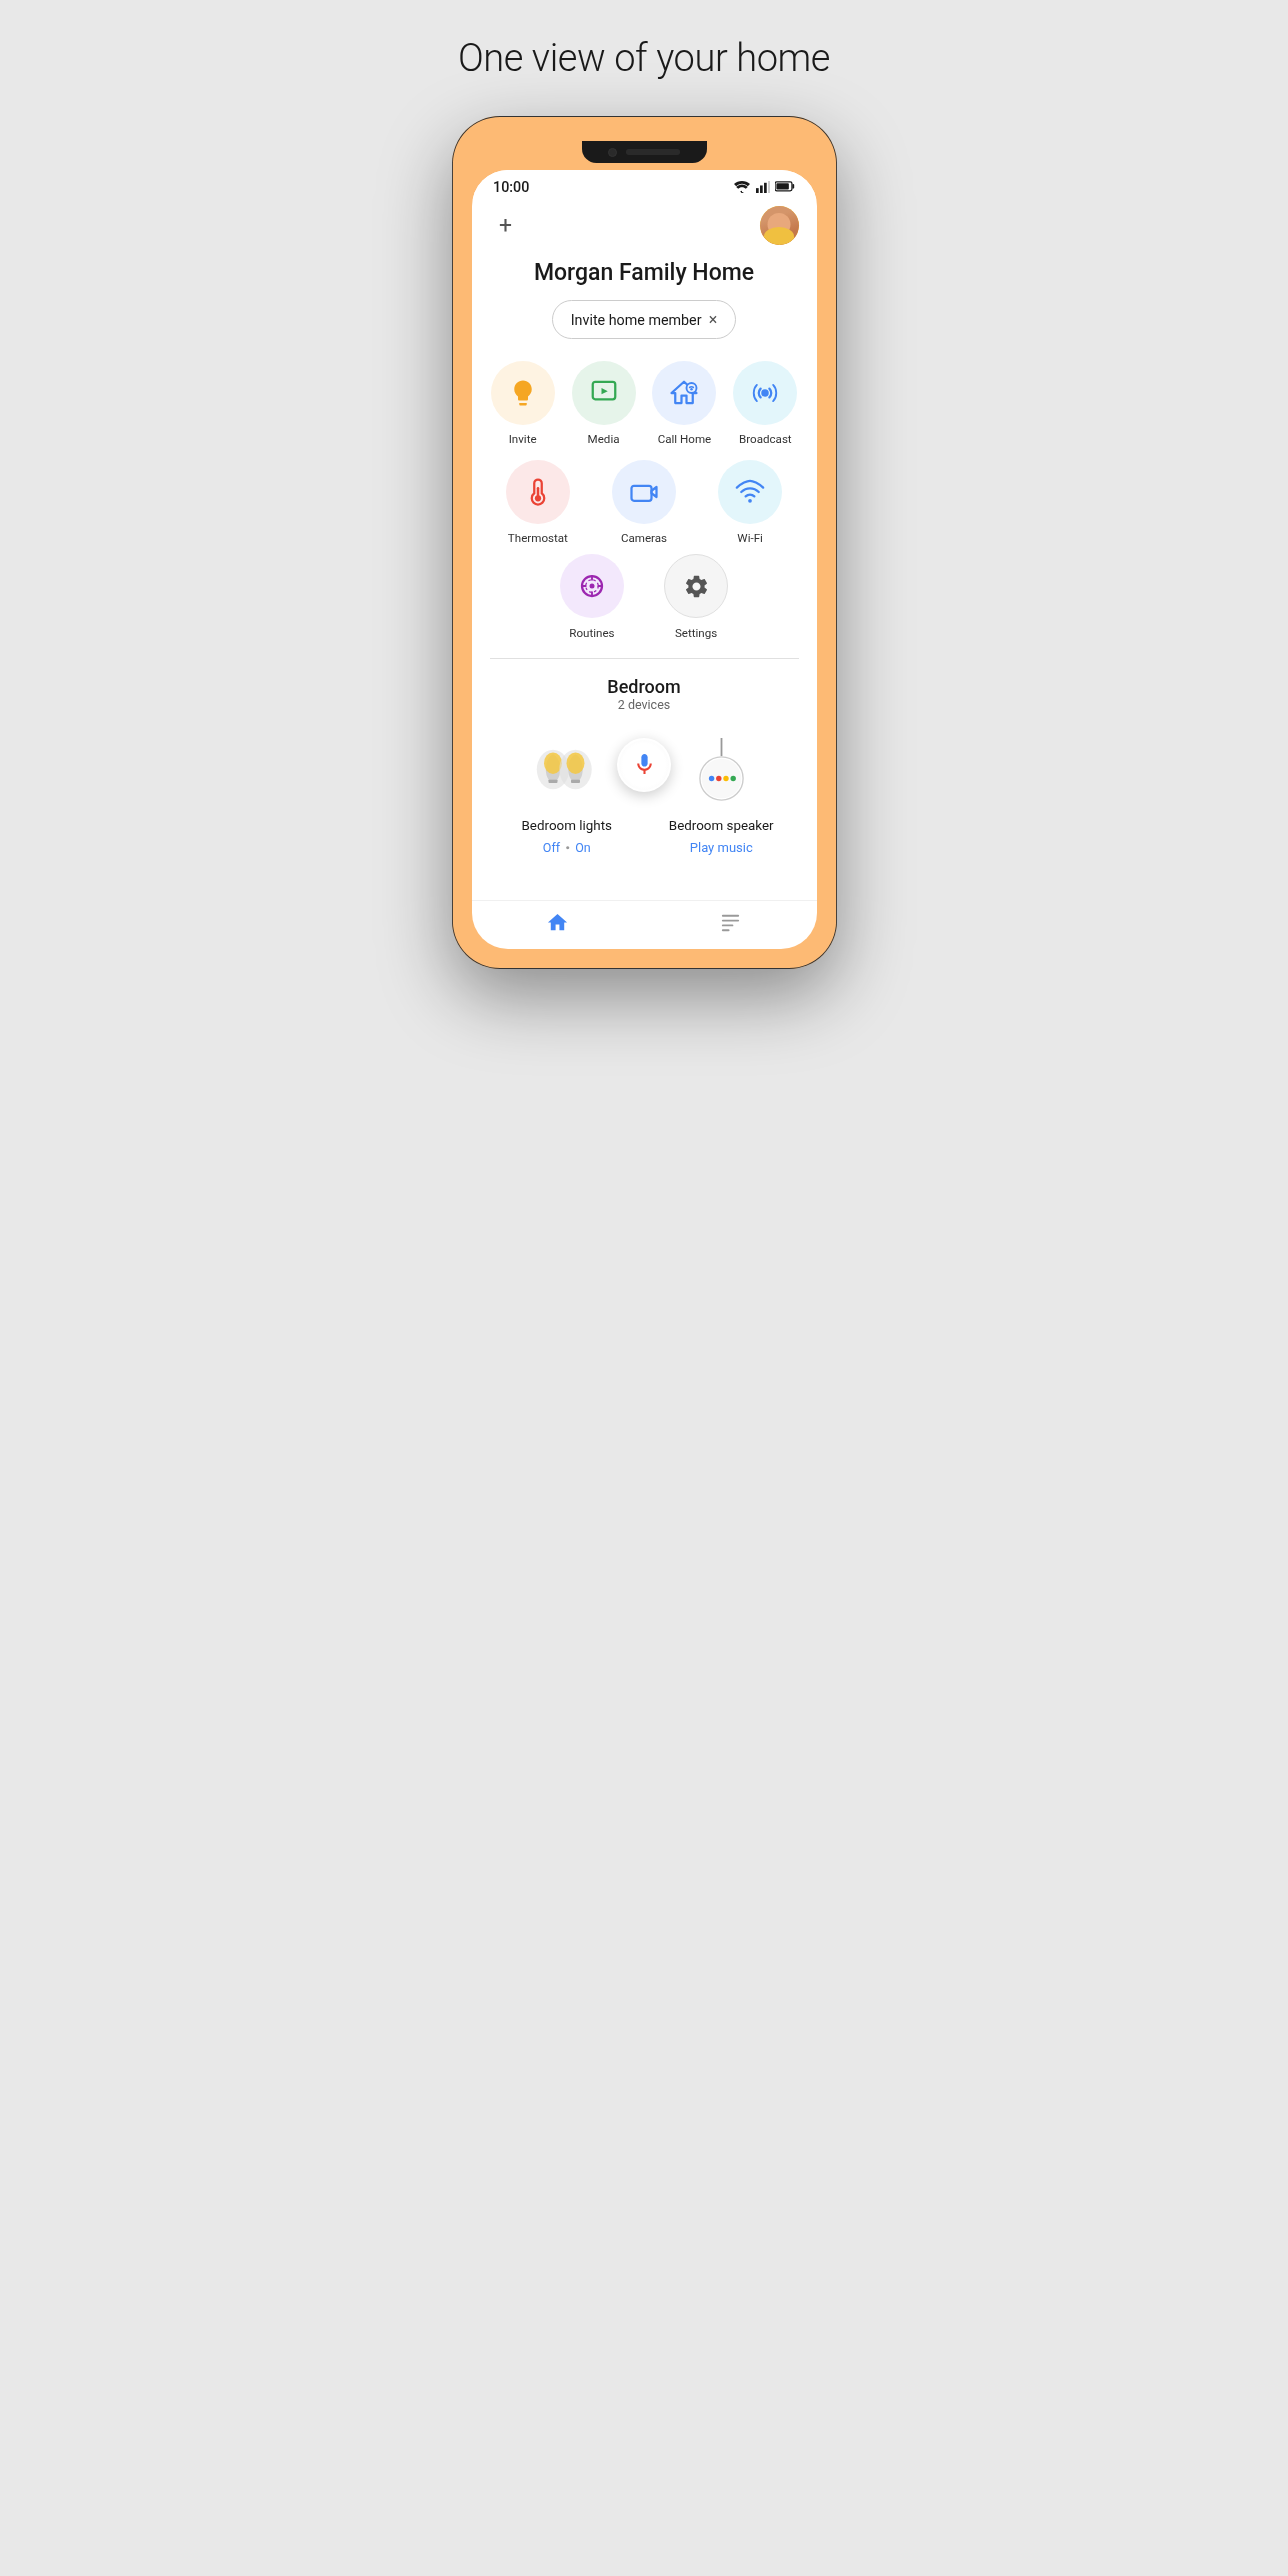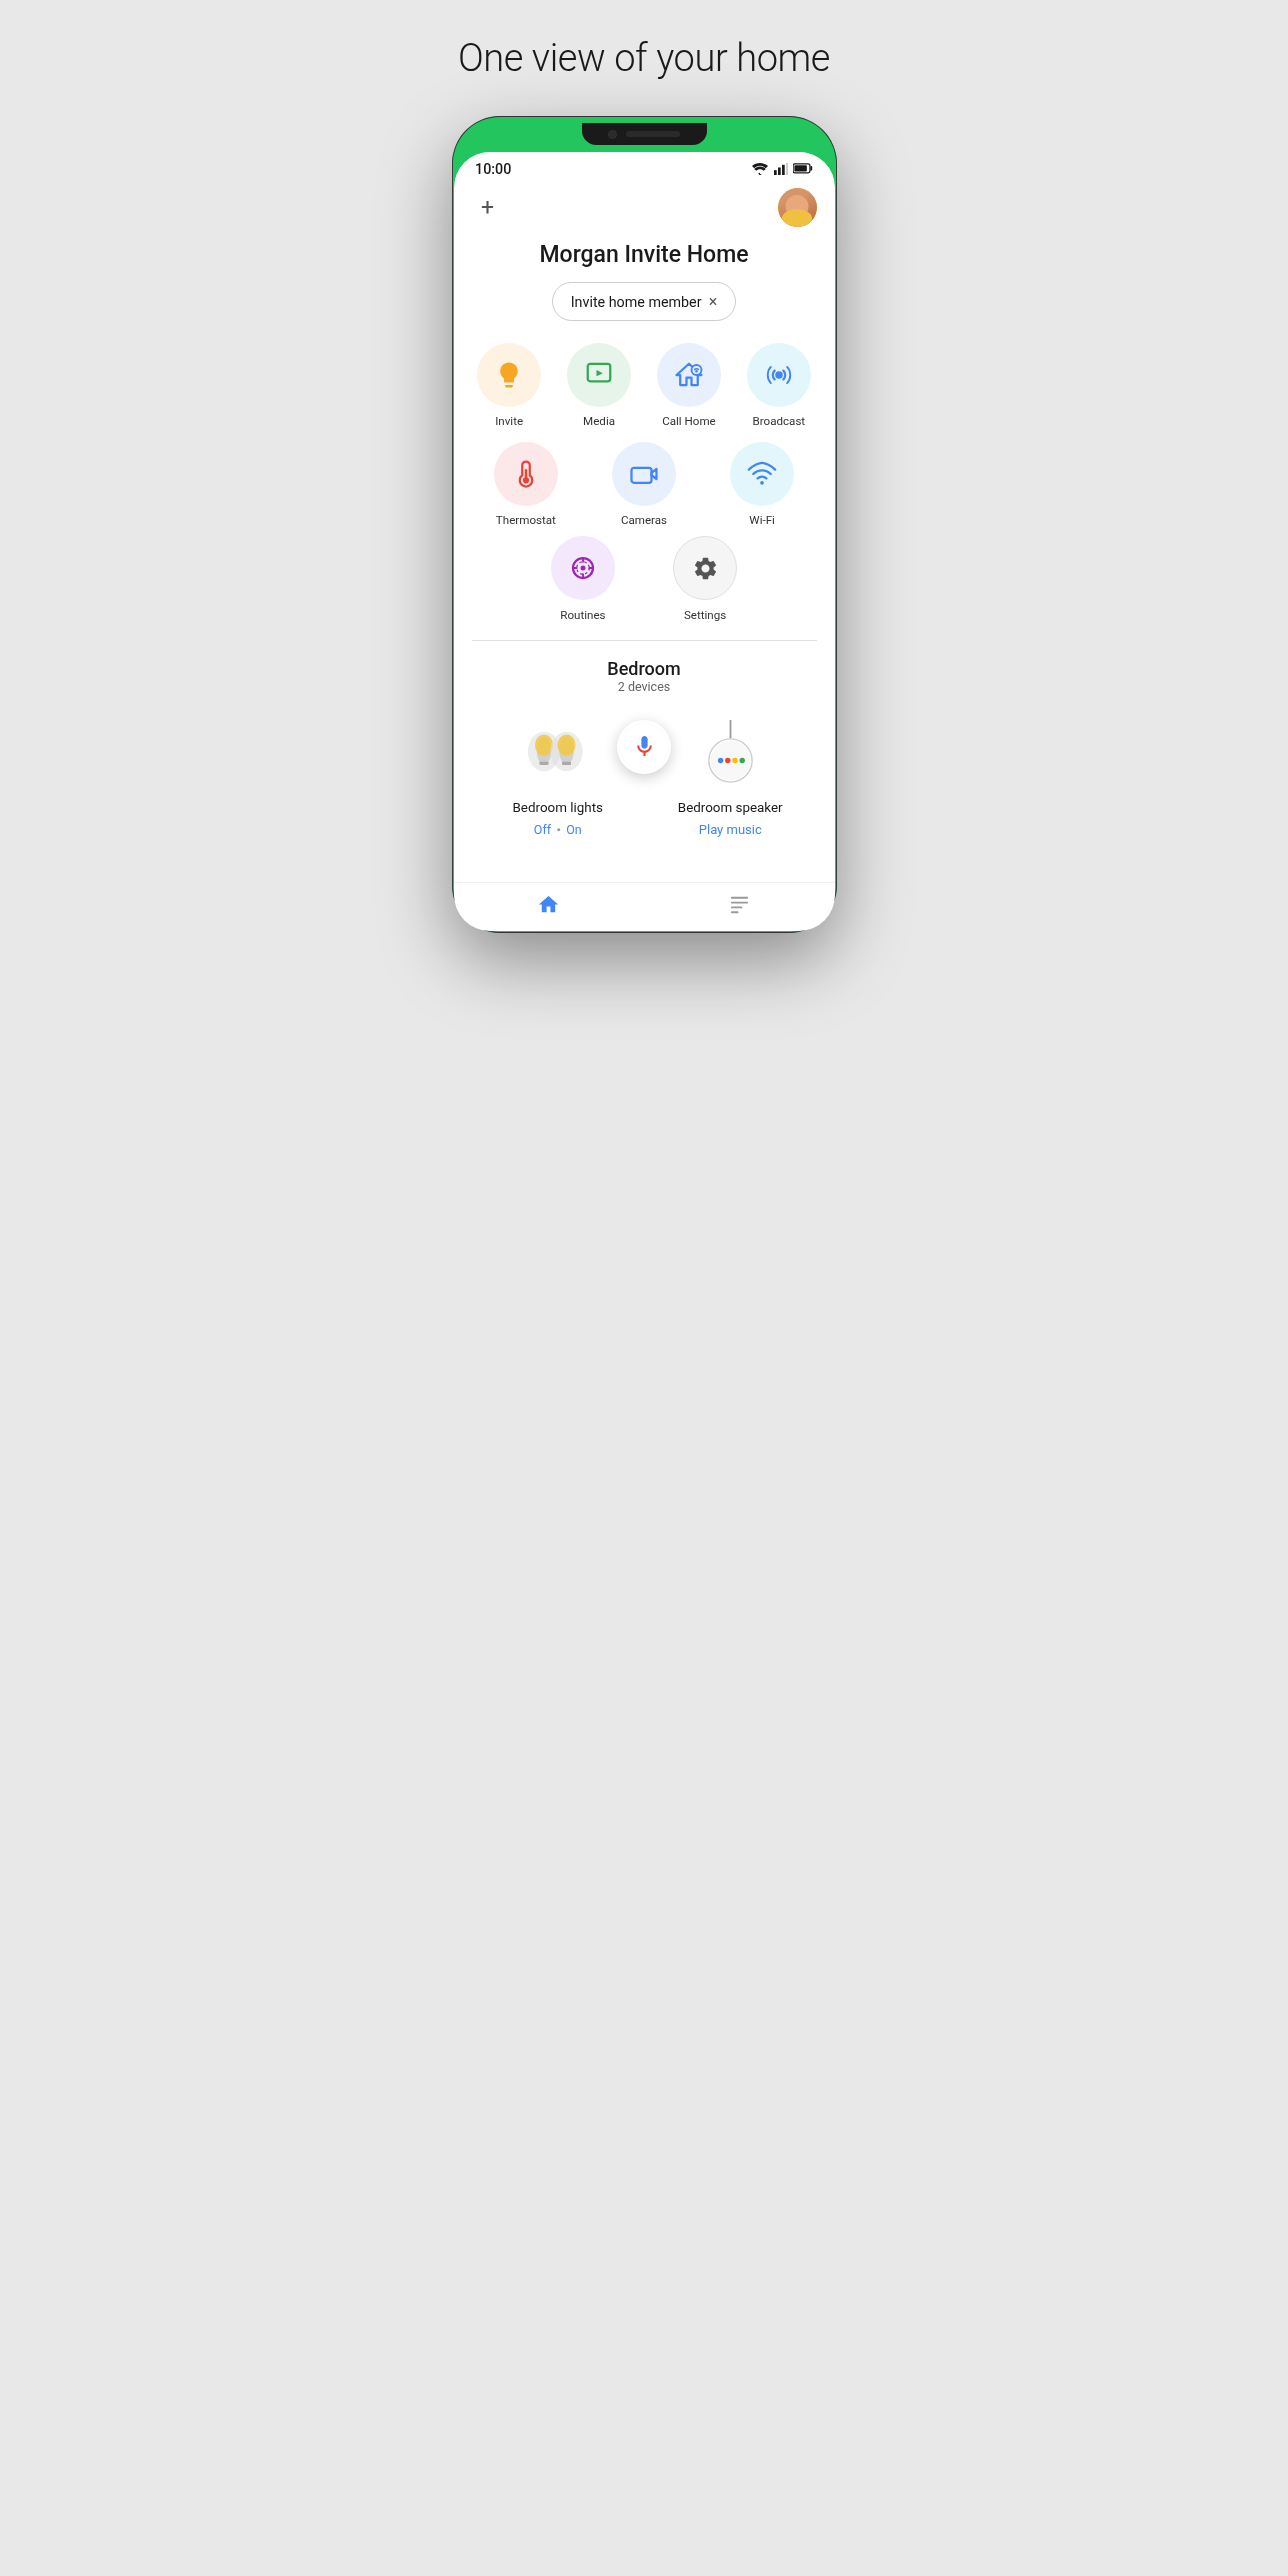--- a/index.html
+++ b/index.html
@@ -18,23 +18,23 @@
       color: #1a1a1a;
       text-align: center;
       margin-bottom: 36px;
       letter-spacing: -0.4px;
     }
     .phone-wrapper {
       position: relative;
       width: 385px;
     }
     .phone-shell {
-      background: #22c55e;
+      background: #fdba74;
       border-radius: 48px;
-      padding: 2px;
+      padding: 20px;
       box-shadow: 0 27px 72px rgba(0,0,0,0.4), inset 0 0 0 0.9px #333;
       position: relative;
     }
     .phone-notch-area {
       display: flex;
       justify-content: center;
       align-items: center;
       height: 32px;
       margin-bottom: 1.8px;
     }
@@ -349,21 +349,21 @@
       <div class="app-header">
         <div class="add-btn">+</div>
         <div class="avatar">
           <div class="avatar-img">
             <div class="avatar-face"></div>
             <div class="avatar-body"></div>
           </div>
         </div>
       </div>
 
-      <div class="home-name">Morgan Invite Home</div>
+      <div class="home-name">Morgan Family Home</div>
 
       <div class="invite-btn">
         <span>Invite home member</span>
         <span class="invite-x">×</span>
       </div>
 
       <div class="shortcuts-grid">
 
         <div class="shortcut-item">
           <div class="shortcut-circle" style="background:#fef3e2;">

